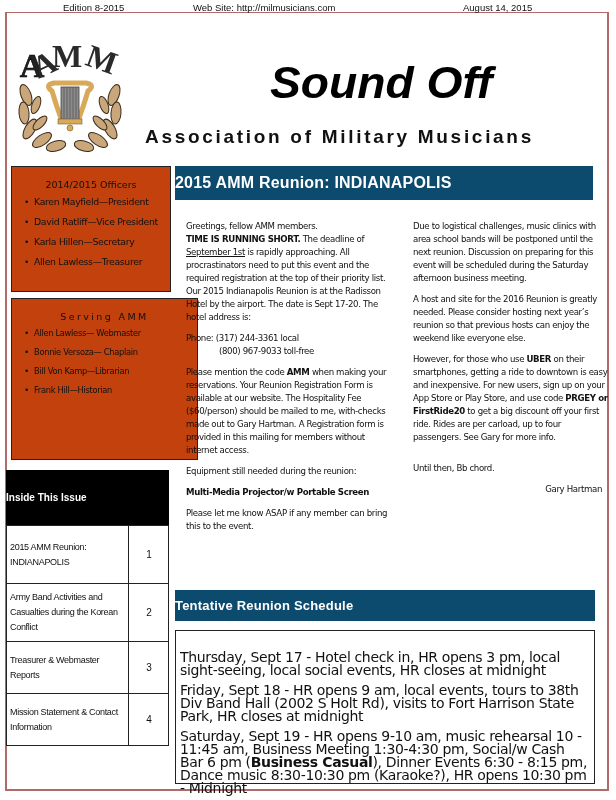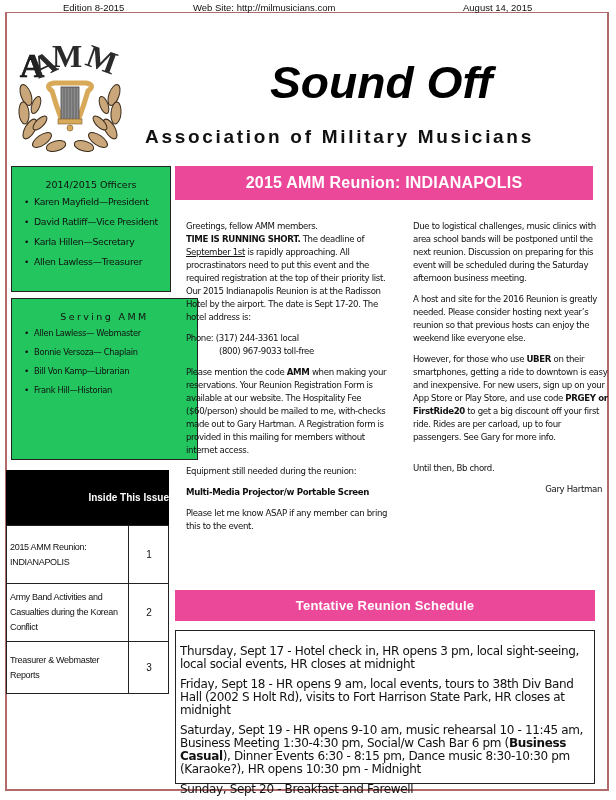--- a/index.html
+++ b/index.html
@@ -15,58 +15,58 @@
   .top-date { left: 463px; }
 
   .logo { position: absolute; left: 14px; top: 35px; width: 112px; height: 118px; }
 
   .title { position: absolute; left: 270px; top: 58px; font-family: "Liberation Sans", sans-serif;
            font-weight: 900; font-style: italic; font-size: 44px; letter-spacing: 0px; color: #000;
            transform: scaleX(1.05); transform-origin: left; }
   .subtitle { position: absolute; left: 145px; top: 126px; font-weight: bold; font-size: 19px;
               letter-spacing: 2.7px; color: #111; }
 
-  .box { position: absolute; border: 1.5px solid #222; background: #22c55e; }
+  .box { position: absolute; border: 1.5px solid #222; background: #c2410c; }
   .officers { left: 11px; top: 166px; width: 160px; height: 126px; }
   .serving { left: 11px; top: 298px; width: 187px; height: 162px; }
   .box h3 { font-family: "DejaVu Sans", sans-serif; font-weight: normal; font-size: 9.5px;
             text-align: center; margin-top: 12px; color: #111; }
   .serving h3 { letter-spacing: 2.4px; margin-top: 12px; }
   .box ul { list-style: none; margin-top: 6px; padding-left: 12px; }
   .officers li { font-family: "DejaVu Sans", sans-serif; font-size: 9.3px; margin-bottom: 9px; letter-spacing: -0.3px; }
   .serving li { font-family: "DejaVu Sans", sans-serif; font-size: 8.3px; margin-bottom: 9px; letter-spacing: -0.3px; }
   .box li .bullet { display: inline-block; width: 10px; font-size: 9px; }
   .box li .cont { display: block; padding-left: 10px; margin-top: 3px; }
 
   .toc { position: absolute; left: 6px; top: 470px; width: 163px; }
-  .toc-head { background: #000; color: #fff; font-weight: bold; font-size: 10px; text-align: right;
+  .toc-head { background: #000; color: #fff; font-weight: bold; font-size: 10px; text-align: left;
               height: 55px; line-height: 55px; }
   .toc table { width: 100%; border-collapse: collapse; }
   .toc td { border: 1.5px solid #222; font-size: 9px; vertical-align: middle; padding: 3px 2px 3px 3px; letter-spacing: -0.3px; line-height: 15px; }
   .toc td.pg { width: 40px; text-align: center; font-size: 10px; }
 
-  .banner { position: absolute; background: #ec4899; color: #fff; font-weight: bold; text-align: center; }
+  .banner { position: absolute; background: #0c4a6e; color: #fff; font-weight: bold; text-align: left; }
   .banner-reunion { left: 175px; top: 166px; width: 418px; height: 34px; line-height: 34px; font-size: 16px; letter-spacing: 0.2px; }
   .banner-schedule { left: 175px; top: 590px; width: 420px; height: 31px; line-height: 31px; font-size: 13px; letter-spacing: 0.2px; }
 
   .col { position: absolute; font-family: "DejaVu Sans", sans-serif; font-size: 8.6px; line-height: 13px;
          color: #111; letter-spacing: -0.35px; }
   .col-left { left: 186px; top: 220px; width: 210px; }
   .col-right { left: 413px; top: 220px; width: 195px; }
   .col p { margin-bottom: 8px; }
   .col .tight { margin-bottom: 0; }
   .u { text-decoration: underline; }
   .addr { padding-left: 52px; margin-bottom: 8px; }
   .phone2 { padding-left: 33px; }
   .sig { text-align: right; padding-right: 6px; }
   .until { padding-left: 0px; margin-top: 18px; margin-bottom: 8px; }
 
   .schedule { position: absolute; left: 175px; top: 630px; width: 420px; height: 154px;
-              border: 1.8px solid #222; padding: 14px 4px; font-family: "DejaVu Sans", sans-serif;
-              font-size: 12px; line-height: 13px; letter-spacing: -0.35px; color: #111; }
+              border: 1.8px solid #222; padding: 20px 4px; font-family: "DejaVu Sans", sans-serif;
+              font-size: 14px; line-height: 13px; letter-spacing: -0.35px; color: #111; }
   .schedule p { margin-bottom: 7px; }
 </style>
 </head>
 <body>
 
 <div class="frame"></div>
 
 <div class="topline top-edition">Edition 8-2015</div>
 <div class="topline top-web">Web Site: http://milmusicians.com</div>
 <div class="topline top-date">August 14, 2015</div>
@@ -144,20 +144,24 @@
       <td class="pg">1</td>
     </tr>
     <tr style="height:58px">
       <td>Army Band Activities and Casualties during the Korean Conflict</td>
       <td class="pg">2</td>
     </tr>
     <tr style="height:52px">
       <td>Treasurer &amp; Webmaster Reports</td>
       <td class="pg">3</td>
     </tr>
+    <tr style="height:52px">
+      <td>Mission Statement &amp; Contact Information</td>
+      <td class="pg">4</td>
+    </tr>
   </tbody>
     </table>
 </div>
 
 <div class="banner banner-reunion">2015 AMM Reunion: INDIANAPOLIS</div>
 
 <div class="col col-left">
   <p class="tight">Greetings, fellow AMM members.</p>
   <p><b>TIME IS RUNNING SHORT.</b><span>  The deadline of </span><span class="u">September 1st</span><span> is rapidly approaching. All procrastinators need to put this event and the required registration at the top of their priority list. Our 2015 Indianapolis Reunion is at the Radisson Hotel by the airport.  The date is Sept 17-20. The hotel address is:</span></p>
   <p><span>Phone: (317) 244-3361 local</span><br><span class="phone2">(800) 967-9033 toll-free</span></p>

